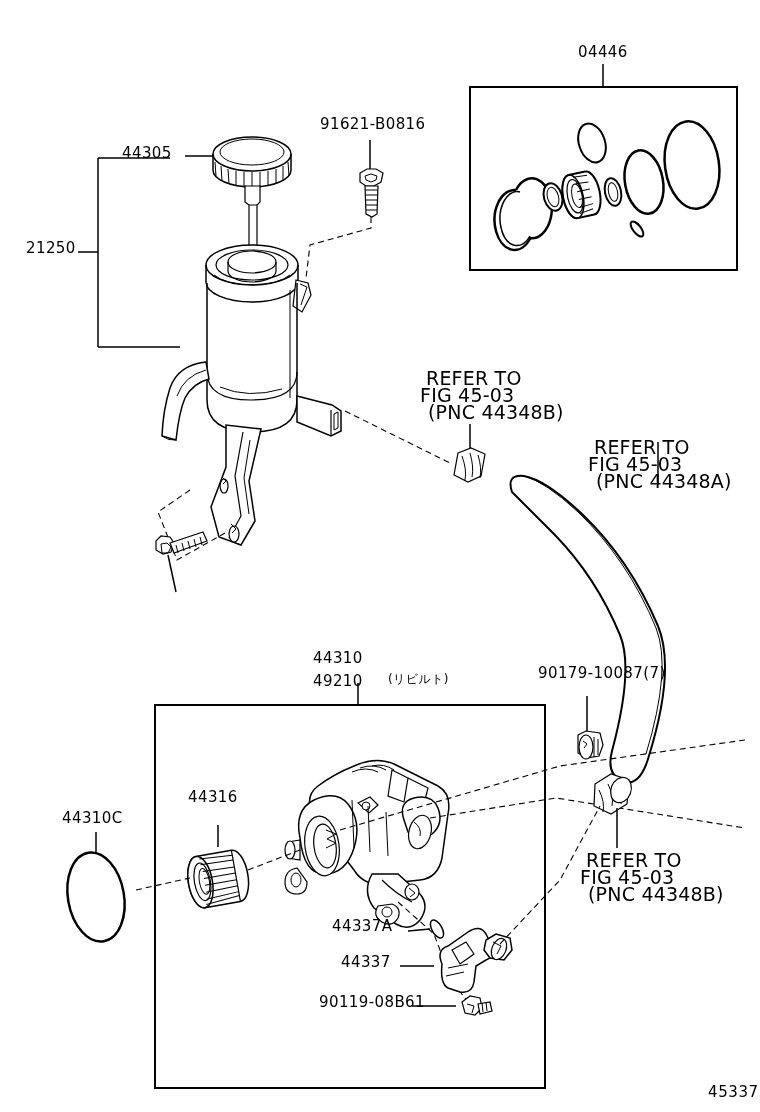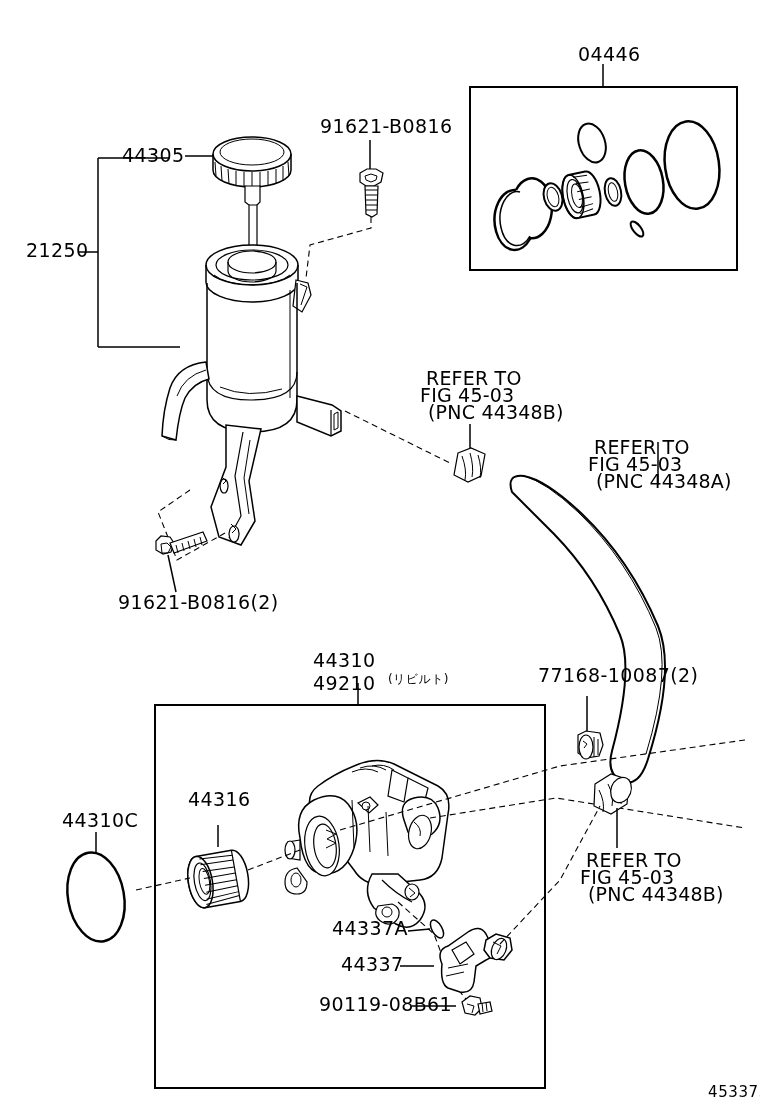--- a/index.html
+++ b/index.html
@@ -1,20 +1,20 @@
 <!DOCTYPE html>
 <html><head>
 <meta charset="utf-8">
 <style>
   html,body{margin:0;padding:0;background:#fff;}
   body{width:760px;height:1112px;position:relative;overflow:hidden;
        font-family:"DejaVu Sans",sans-serif;color:#000;}
   #stage{position:absolute;inset:0;width:760px;height:1112px;}
   .lbl{position:absolute;white-space:pre;font-family:"DejaVu Sans",sans-serif;
-       font-size:19px;letter-spacing:0.4px;color:#000;line-height:1.12;}
+       font-size:15px;letter-spacing:0.4px;color:#000;line-height:1.12;}
   .lbl.refer{font-size:19px;line-height:1.05;letter-spacing:0.2px;}
   .lbl.jp{font-size:12px;}
   .footer{position:absolute;font-size:15px;letter-spacing:0.6px;}
   svg{position:absolute;left:0;top:0;}
   .ln{stroke:#000;fill:none;}
   .s1{stroke-width:1;}
   .s12{stroke-width:1.2;}
   .s15{stroke-width:1.5;}
   .s2{stroke-width:2;}
   .s25{stroke-width:2.5;}
@@ -247,35 +247,34 @@
 </svg>
 
 <div class="lbl" style="left:578px;top:44px;">04446</div>
 
 <div class="lbl" style="left:122px;top:145px;">44305</div>
 
 <div class="lbl" style="left:26px;top:240px;">21250</div>
 
 <div class="lbl" style="left:320px;top:116px;">91621-B0816</div>
 
-<div class="lbl" style="left:118px;top:592px;">91621-B0816(2)</div>
 
 <div class="lbl refer" style="left:426px;top:369px;">REFER TO</div>
 <div class="lbl refer" style="left:420px;top:386px;">FIG 45-03</div>
 <div class="lbl refer" style="left:428px;top:403px;">(PNC 44348B)</div>
 
 <div class="lbl refer" style="left:594px;top:438px;">REFER TO</div>
 <div class="lbl refer" style="left:588px;top:455px;">FIG 45-03</div>
 <div class="lbl refer" style="left:596px;top:472px;">(PNC 44348A)</div>
 
 <div class="lbl" style="left:313px;top:650px;">44310</div>
 <div class="lbl" style="left:313px;top:673px;">49210</div>
 <div class="lbl jp" style="left:388px;top:673px;">(リビルト)</div>
 
-<div class="lbl" style="left:538px;top:665px;">77168-10087(2)</div>
+<div class="lbl" style="left:538px;top:665px;">90179-10087(7)</div>
 
 <div class="lbl" style="left:62px;top:810px;">44310C</div>
 
 <div class="lbl" style="left:188px;top:789px;">44316</div>
 
 <div class="lbl" style="left:332px;top:918px;">44337A</div>
 <div class="lbl" style="left:341px;top:954px;">44337</div>
 <div class="lbl" style="left:319px;top:994px;">90119-08B61</div>
 
 <div class="lbl refer" style="left:586px;top:851px;">REFER TO</div>

